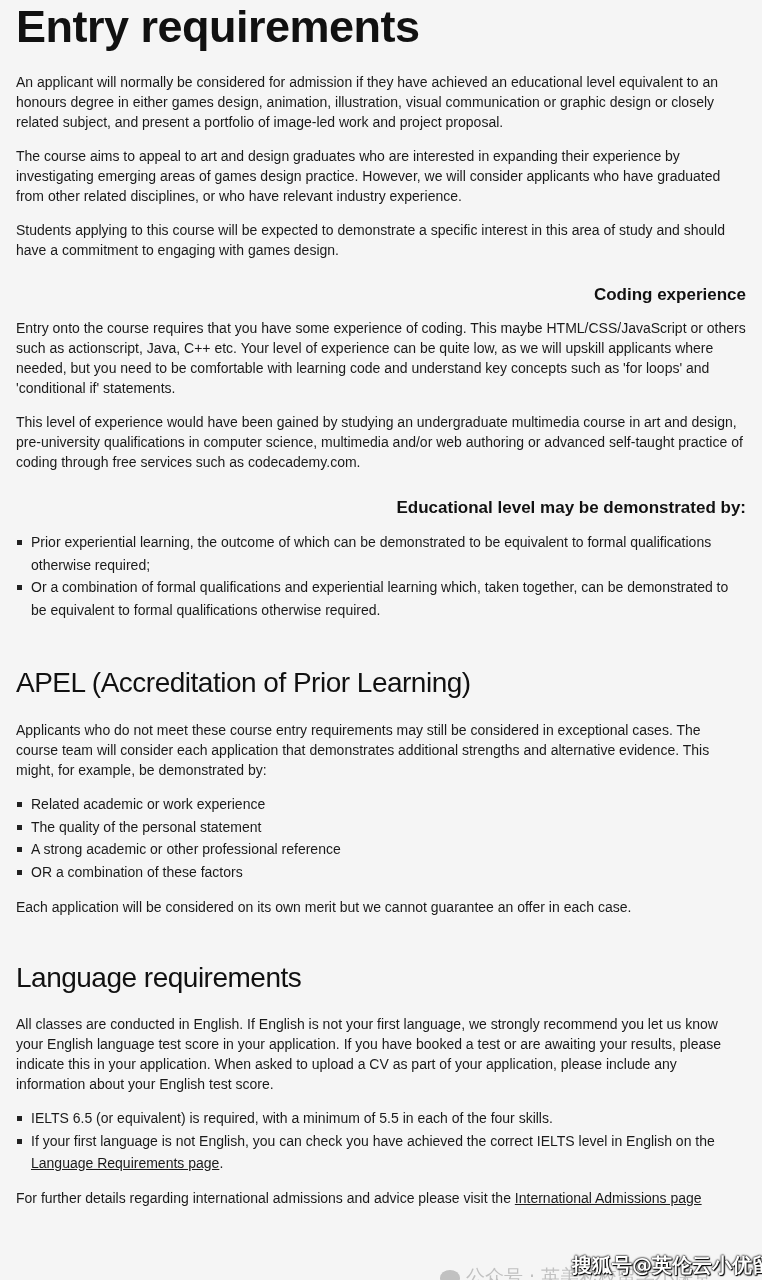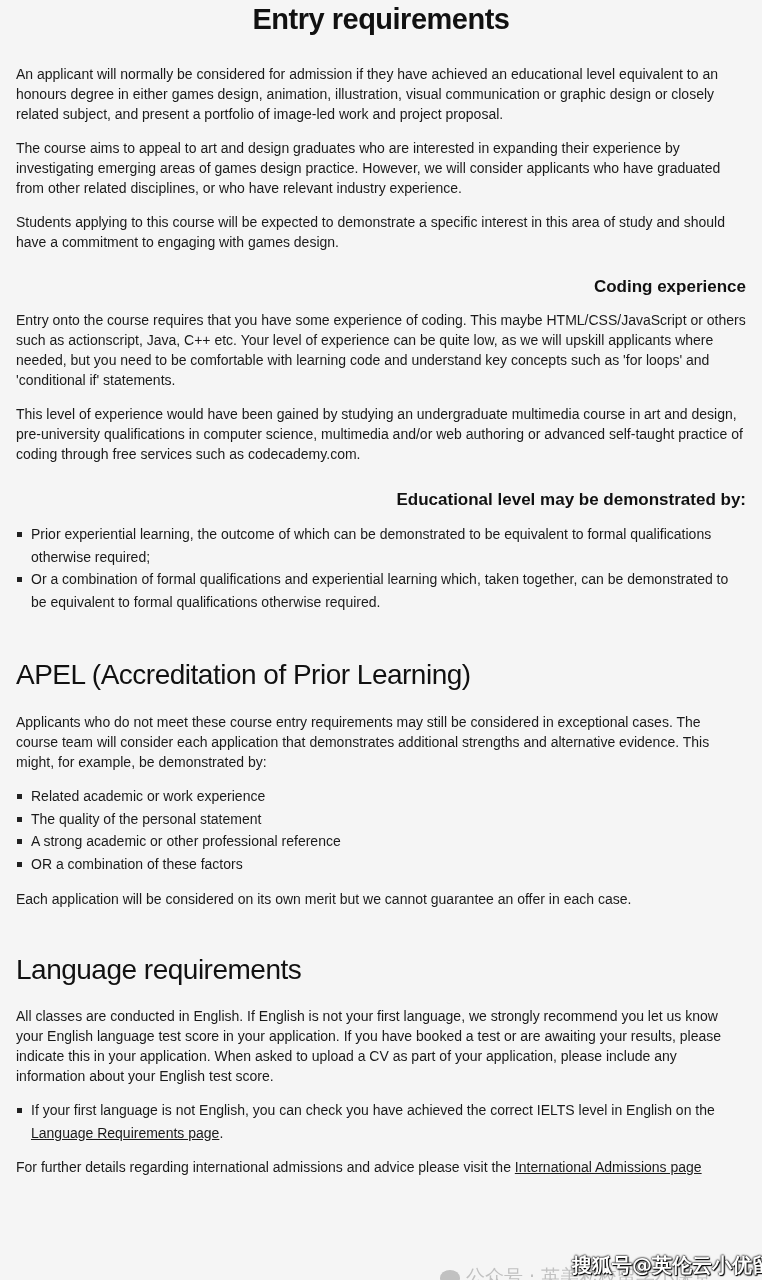--- a/index.html
+++ b/index.html
@@ -4,22 +4,22 @@
 <style>
   html, body { margin: 0; padding: 0; }
   body {
     width: 762px; height: 1280px; overflow: hidden;
     background: #f5f5f5; color: #111;
     font-family: "Liberation Sans", sans-serif;
     position: relative;
   }
   .page { padding: 0 16px; }
   h1.title {
-    font-size: 29px; font-weight: bold; margin: 0; 
-    height: 42px; line-height: 38px; letter-spacing: -0.5px; text-align: center;
+    font-size: 45px; font-weight: bold; margin: 0; padding-top: 8px;
+    height: 42px; line-height: 38px; letter-spacing: -0.5px;
   }
   p {
     font-size: 14px; line-height: 20px; margin: 0; color: #1a1a1a;
   }
   .p1 { margin-top: 22px; }
   .gap { margin-top: 14px; }
   h3 {
     font-size: 17px; font-weight: bold; margin: 0; line-height: 22px; text-align: right;
   }
   h2 {
@@ -73,20 +73,20 @@
     <li><span class="bullet"></span><span>Related academic or work experience</span></li>
     <li><span class="bullet"></span><span>The quality of the personal statement</span></li>
     <li><span class="bullet"></span><span>A strong academic or other professional reference</span></li>
     <li><span class="bullet"></span><span>OR a combination of these factors</span></li>
   </ul>
   <p style="margin-top:14px;">Each application will be considered on its own merit but we cannot guarantee an offer in each case.</p>
 
   <h2 style="margin-top:44px;">Language requirements</h2>
   <p style="margin-top:19px;">All classes are conducted in English. If English is not your first language, we strongly recommend you let us know your English language test score in your application. If you have booked a test or are awaiting your results, please indicate this in your application. When asked to upload a CV as part of your application, please include any information about your English test score.</p>
   <ul style="margin-top:13px;">
-    <li><span class="bullet"></span></li>
+    <li><span class="bullet"></span><span>IELTS 6.5 (or equivalent) is required, with a minimum of 5.5 in each of the four skills.</span></li>
     <li><span class="bullet"></span><span>If your first language is not English, you can check you have achieved the correct IELTS level in English on the </span><a class="link" href="#">Language Requirements page</a><span>.</span></li>
   </ul>
   <p style="margin-top:13px; white-space:nowrap;"><span>For further details regarding international admissions and advice please visit the </span><a class="link" href="#">International Admissions page</a></p>
 </div>
 
 <div class="watermark1"><span class="wechat"></span><span>公众号 · 英美私校留学小课堂</span></div>
 <div class="watermark2">搜狐号@英伦云小优留学</div>
 
 </body></html>

